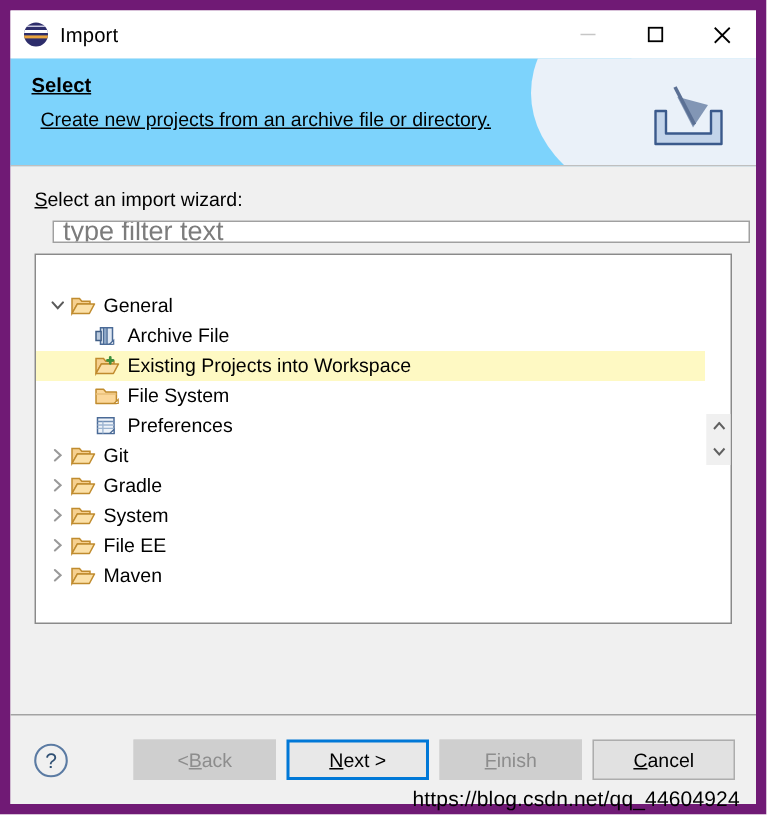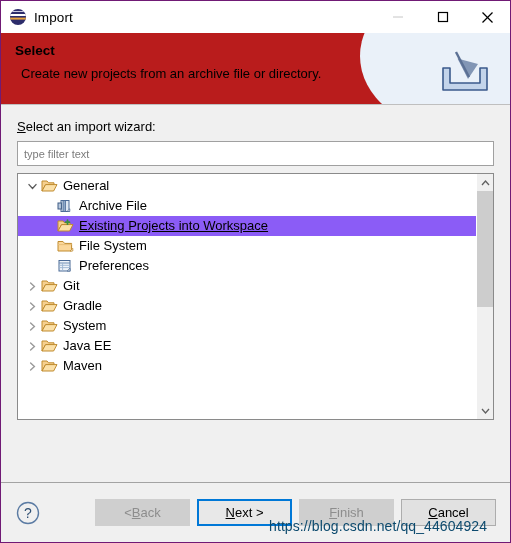--- a/index.html
+++ b/index.html
@@ -16,21 +16,21 @@
     overflow: hidden;
     position: relative;
   }
 
   .dialog {
     position: absolute;
     left: 0; top: 0;
     width: 511px;
     height: 543px;
     background: #f0f0f0;
-    border: 1px solid #701a75;
+    border: 7px solid #701a75;
     box-sizing: border-box;
     display: flex;
     flex-direction: column;
   }
 
   
   .titlebar {
     height: 32px;
     background: #ffffff;
     display: flex;
@@ -83,26 +83,27 @@
     display: flex;
     align-items: center;
     justify-content: center;
   }
   .win-btn svg { display: block; }
 
   
   .header {
     flex: 0 0 auto;
     height: 72px;
-    background: #b91c1c;
+    background: #7dd3fc;
     border-bottom: 1px solid #bfbfbf;
     position: relative;
     padding: 10px 0 0 14px;
     box-sizing: border-box;
     overflow: hidden;
+    text-decoration: underline;
   }
   .header-title {
     font-size: 13.5px;
     font-weight: bold;
     color: #000000;
     margin: 0 0 8px 0;
   }
   .header-desc {
     font-size: 13px;
     color: #000000;
@@ -144,62 +145,63 @@
   }
   .field-label {
     font-size: 13px;
     color: #000000;
     margin-bottom: 7px;
   }
   .field-label u { text-decoration: underline; }
 
   .filter-input {
     width: 100%;
-    height: 25px;
+    height: 15px;
     box-sizing: border-box;
     border: 1px solid #a0a0a0;
     background: #ffffff;
     font-family: "Liberation Sans", "DejaVu Sans", sans-serif;
-    font-size: 11px;
+    font-size: 18px;
     color: #7c7c7c;
     padding: 0 6px;
     outline: none;
     display: block;
+    margin-left: 12px;
   }
   .filter-input::placeholder { color: #7c7c7c; opacity: 1; }
 
   .tree-wrap {
     margin-top: 7px;
     height: 247px;
     border: 1px solid #8a8a8a;
     background: #ffffff;
     box-sizing: border-box;
     display: flex;
     overflow: hidden;
     position: relative;
+    align-items: center;
   }
   .tree {
     flex: 1 1 auto;
     overflow: hidden;
     padding-top: 2px;
     box-sizing: border-box;
   }
   .tree-row {
     height: 20px;
     display: flex;
     align-items: center;
     font-size: 13px;
     color: #000000;
     white-space: nowrap;
     padding-left: 6px;
     box-sizing: border-box;
   }
   .tree-row.selected {
-    background: #8b5cf6;
-    text-decoration: underline;
+    background: #fef9c3;
   }
   .twisty {
     width: 16px;
     height: 20px;
     display: flex;
     align-items: center;
     justify-content: center;
     flex: 0 0 auto;
   }
   .twisty svg { display: block; }
@@ -293,21 +295,21 @@
     background: #e8e8e8;
     border: 2px solid #0078d7;
     color: #000000;
   }
 
   .watermark {
     position: absolute;
     left: 268px;
     top: 517px;
     font-size: 14px;
-    color: #0c4a6e;
+    color: #000000;
     white-space: nowrap;
     letter-spacing: .1px;
     pointer-events: none;
   }
 </style>
 </head>
 <body>
 
 <div class="dialog">
 
@@ -475,21 +477,21 @@
               <svg width="7" height="9" viewBox="0 0 7 9">
                 <polyline points="1.6,1 5.4,4.5 1.6,8" fill="none" stroke="#9a9a9a" stroke-width="1.4" stroke-linecap="round"></polyline>
               </svg>
             </span>
             <span class="row-icon">
               <svg width="17" height="14" viewBox="0 0 17 14">
                 <path d="M1 12 L1 2 L6 2 L7.5 3.8 L13 3.8 L13 5.6 L4.6 5.6 L1 12 Z" fill="#f6d08f" stroke="#c08b2e" stroke-width="1"></path>
                 <path d="M4.6 5.6 L16 5.6 L12.6 12 L1 12 Z" fill="#fbe0a8" stroke="#c08b2e" stroke-width="1" stroke-linejoin="round"></path>
               </svg>
             </span>
-            <span class="row-label">Java EE</span>
+            <span class="row-label">File EE</span>
           </div>
           <div class="tree-row">
             <span class="twisty">
               <svg width="7" height="9" viewBox="0 0 7 9">
                 <polyline points="1.6,1 5.4,4.5 1.6,8" fill="none" stroke="#9a9a9a" stroke-width="1.4" stroke-linecap="round"></polyline>
               </svg>
             </span>
             <span class="row-icon">
               <svg width="17" height="14" viewBox="0 0 17 14">
                 <path d="M1 12 L1 2 L6 2 L7.5 3.8 L13 3.8 L13 5.6 L4.6 5.6 L1 12 Z" fill="#f6d08f" stroke="#c08b2e" stroke-width="1"></path>

